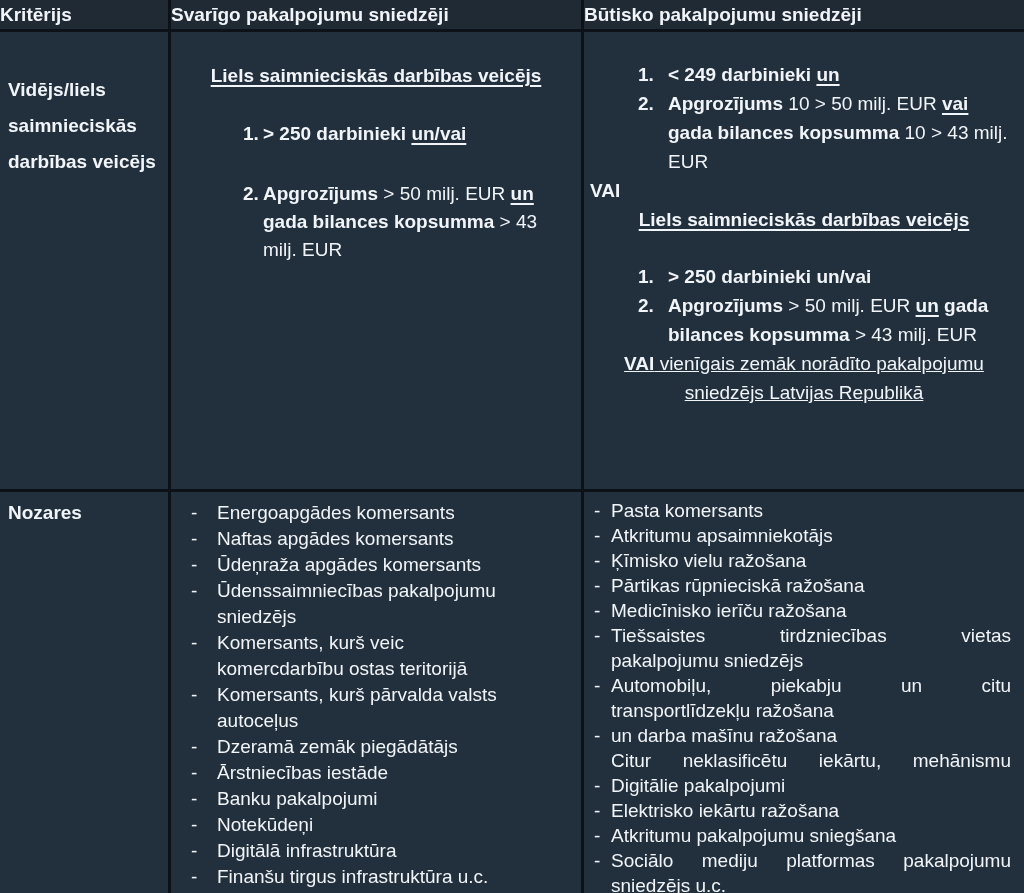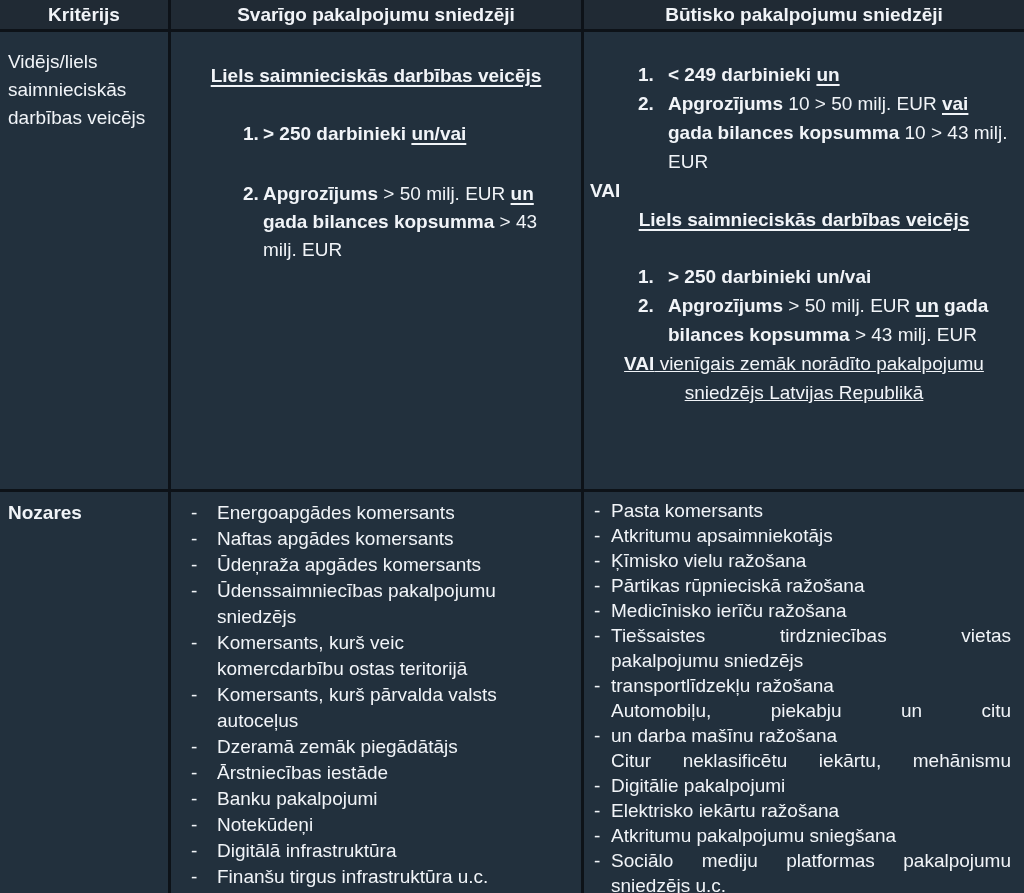--- a/index.html
+++ b/index.html
@@ -11,29 +11,29 @@
     grid-template-columns:168px 410px 1fr;
     grid-template-rows:29px 457px 1fr;
     gap:3px;
     overflow:hidden;
     font-family:"Liberation Sans", sans-serif;
     color:#f1f4f8;
     font-size:19px;
   }
   .hcell{
     background:#202a34;
-    display:flex;align-items:center;justify-content:center;
+    display:flex;align-items:center;justify-content:flex-start;
     font-weight:bold;
   }
   .cell{background:#22303d;box-sizing:border-box;}
   .b{font-weight:bold;}
   .u{text-decoration:underline;text-decoration-thickness:2px;text-underline-offset:3px;}
 
   
-  .crit-size{padding:16px 8px 0 8px;font-weight:normal;line-height:28px;}
+  .crit-size{padding:40px 8px 0 8px;font-weight:bold;line-height:36px;}
   .crit-noz{padding:8px 8px 0 8px;font-weight:bold;line-height:26px;}
 
   
   .ess-size{padding:30px 0 0 0;line-height:28px;}
   .ess-size .title{text-align:center;margin-bottom:30px;}
   .ess-size .nitem{display:flex;margin:0 10px 32px 72px;}
   .ess-size .num{width:20px;flex:none;}
   .ess-size .ntxt{flex:1;}
 
   
@@ -194,22 +194,22 @@
     <div class="li">
         <span class="dash">-</span>
         <div class="litxt">
           <span class="ln j">Tiešsaistes tirdzniecības vietas</span>
           <span class="ln">pakalpojumu sniedzējs</span>
         </div>
       </div>
     <div class="li">
         <span class="dash">-</span>
         <div class="litxt">
+          <span class="ln j">Automobiļu, piekabju un citu</span>
           <span class="ln">transportlīdzekļu ražošana</span>
-          <span class="ln j">Automobiļu, piekabju un citu</span>
         </div>
       </div>
     <div class="li">
         <span class="dash">-</span>
         <div class="litxt">
           <span class="ln">un darba mašīnu ražošana</span>
           <span class="ln j">Citur neklasificētu iekārtu, mehānismu</span>
         </div>
       </div>
     <div class="li">

